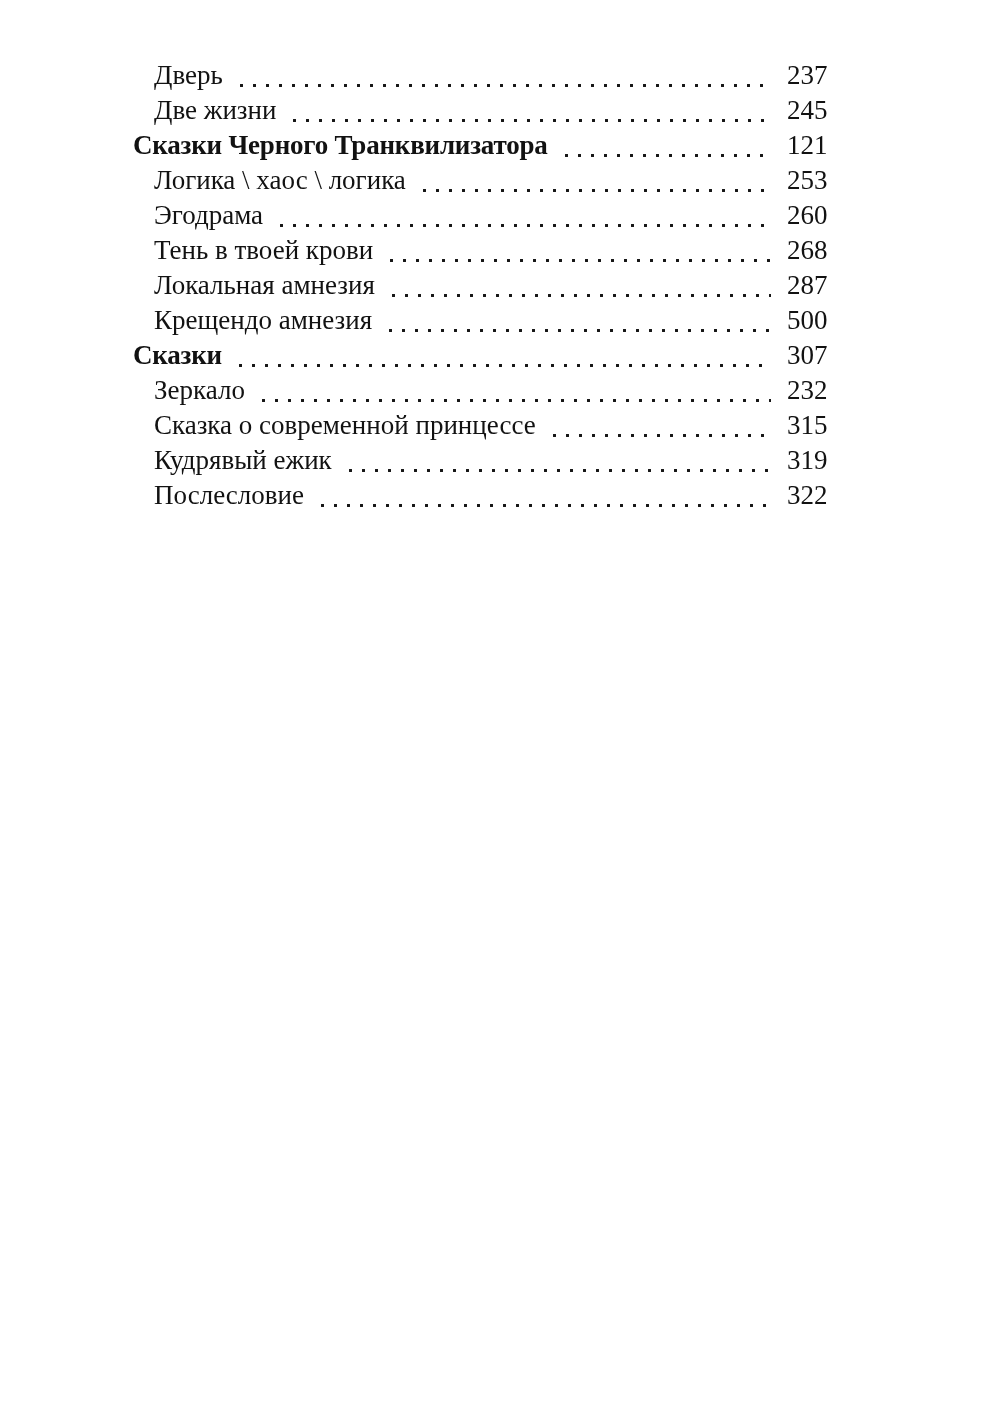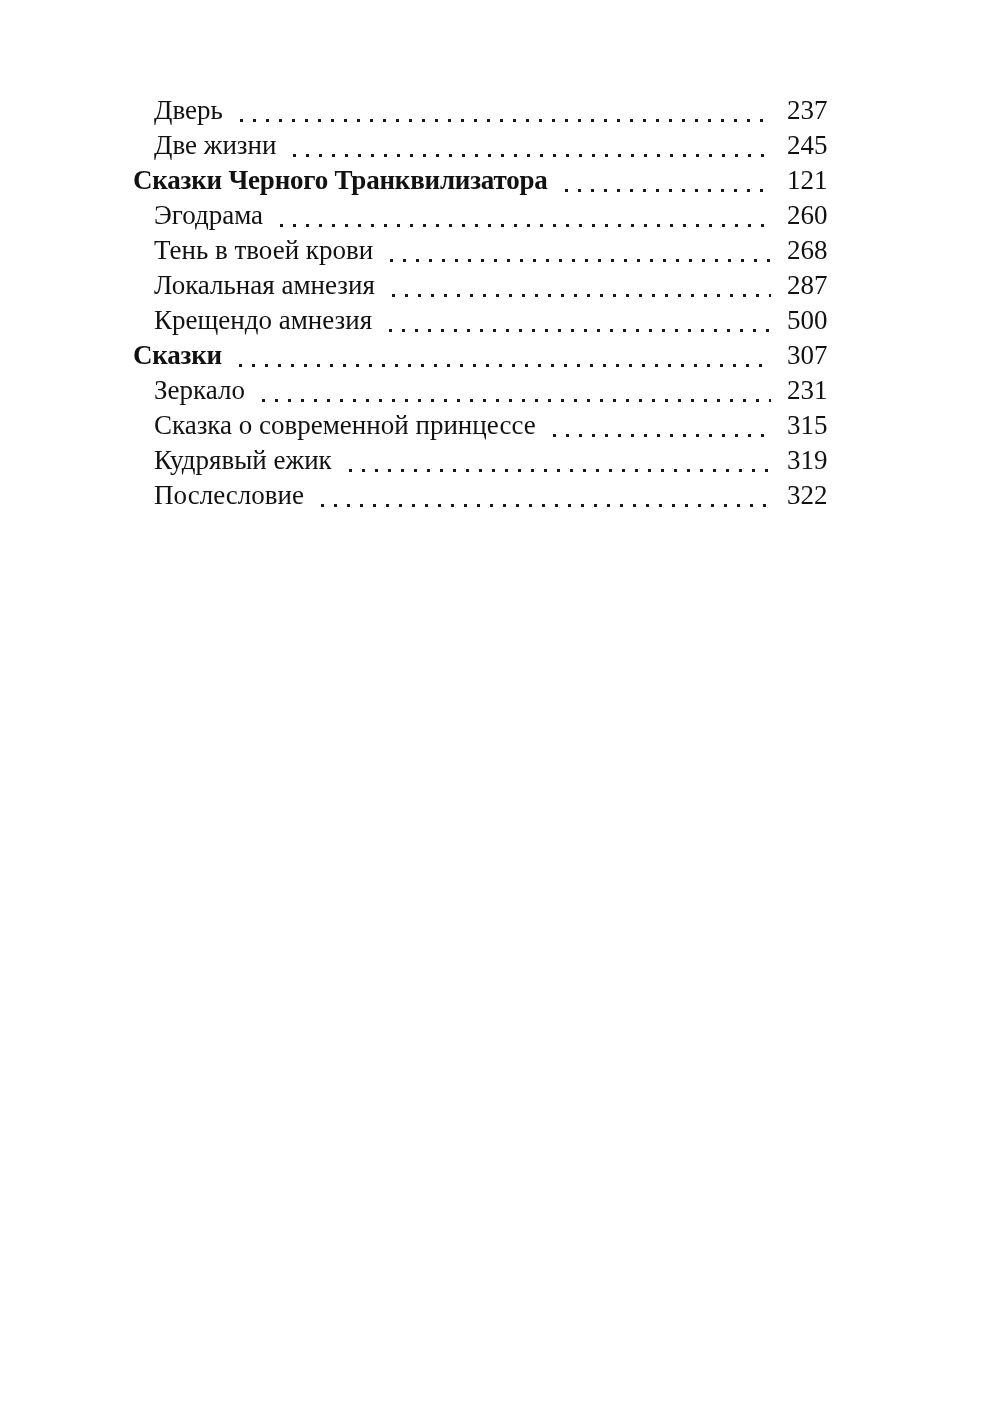--- a/index.html
+++ b/index.html
@@ -6,21 +6,21 @@
   body {
     width: 1005px;
     height: 1420px;
     background: #ffffff;
     color: #121212;
     font-family: "Liberation Serif", "DejaVu Serif", serif;
     overflow: hidden;
   }
   main.toc-page {
     box-sizing: border-box;
-    padding: 93px 174px 0 133px;
+    padding: 58px 174px 0 133px;
   }
   .toc-row {
     display: flex;
     align-items: baseline;
     font-size: 27px;
     line-height: 35px;
     white-space: nowrap;
   }
   .toc-row:not(.section) { padding-left: 21px; }
   .toc-row.section .label { font-weight: 700; letter-spacing: -0.2px; text-align: center; }
@@ -55,20 +55,25 @@
     <span class="label">Две жизни</span>
     <span class="leader"></span>
     <span class="pagenum">245</span>
   </div>
       <div class="toc-row section">
     <span class="label">Сказки Черного Транквилизатора</span>
     <span class="leader"></span>
     <span class="pagenum">121</span>
   </div>
       <div class="toc-row">
+    <span class="label">Логика \ хаос \ логика</span>
+    <span class="leader"></span>
+    <span class="pagenum">253</span>
+  </div>
+      <div class="toc-row">
     <span class="label">Эгодрама</span>
     <span class="leader"></span>
     <span class="pagenum">260</span>
   </div>
       <div class="toc-row">
     <span class="label">Тень в твоей крови</span>
     <span class="leader"></span>
     <span class="pagenum">268</span>
   </div>
       <div class="toc-row">
@@ -82,21 +87,21 @@
     <span class="pagenum">500</span>
   </div>
       <div class="toc-row section">
     <span class="label">Сказки</span>
     <span class="leader"></span>
     <span class="pagenum">307</span>
   </div>
       <div class="toc-row">
     <span class="label">Зеркало</span>
     <span class="leader"></span>
-    <span class="pagenum">231</span>
+    <span class="pagenum">232</span>
   </div>
       <div class="toc-row">
     <span class="label">Сказка о современной принцессе</span>
     <span class="leader"></span>
     <span class="pagenum">315</span>
   </div>
       <div class="toc-row">
     <span class="label">Кудрявый ежик</span>
     <span class="leader"></span>
     <span class="pagenum">319</span>

